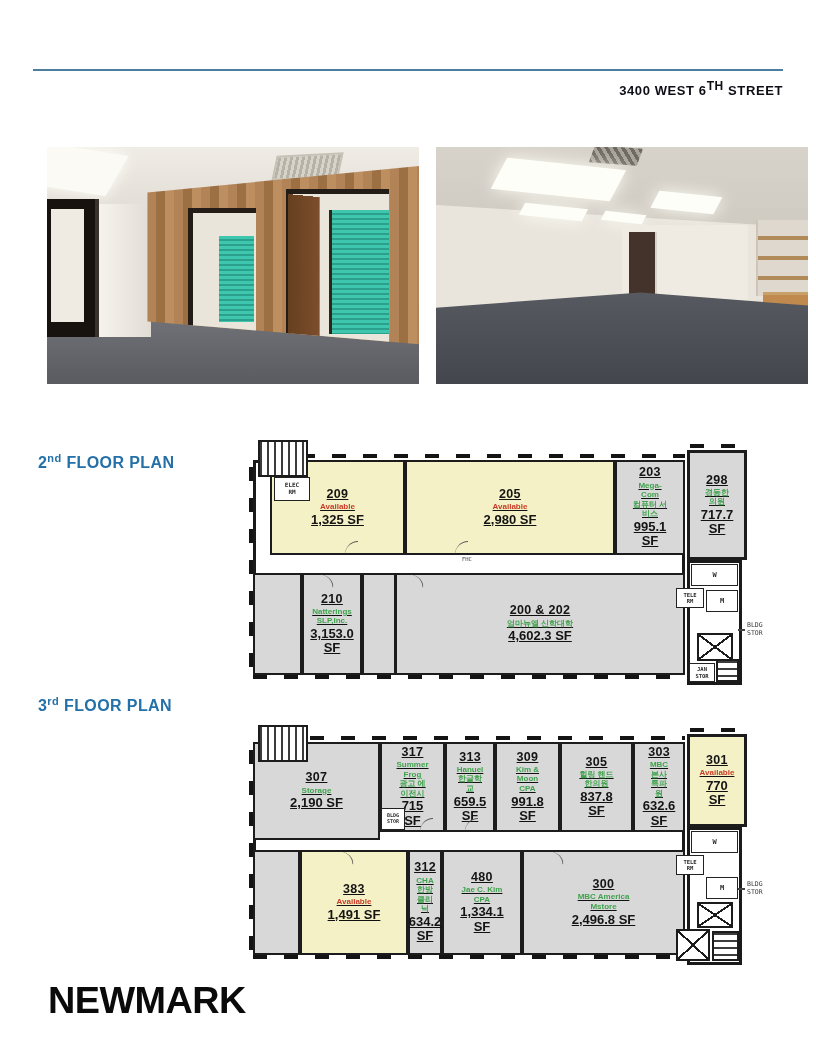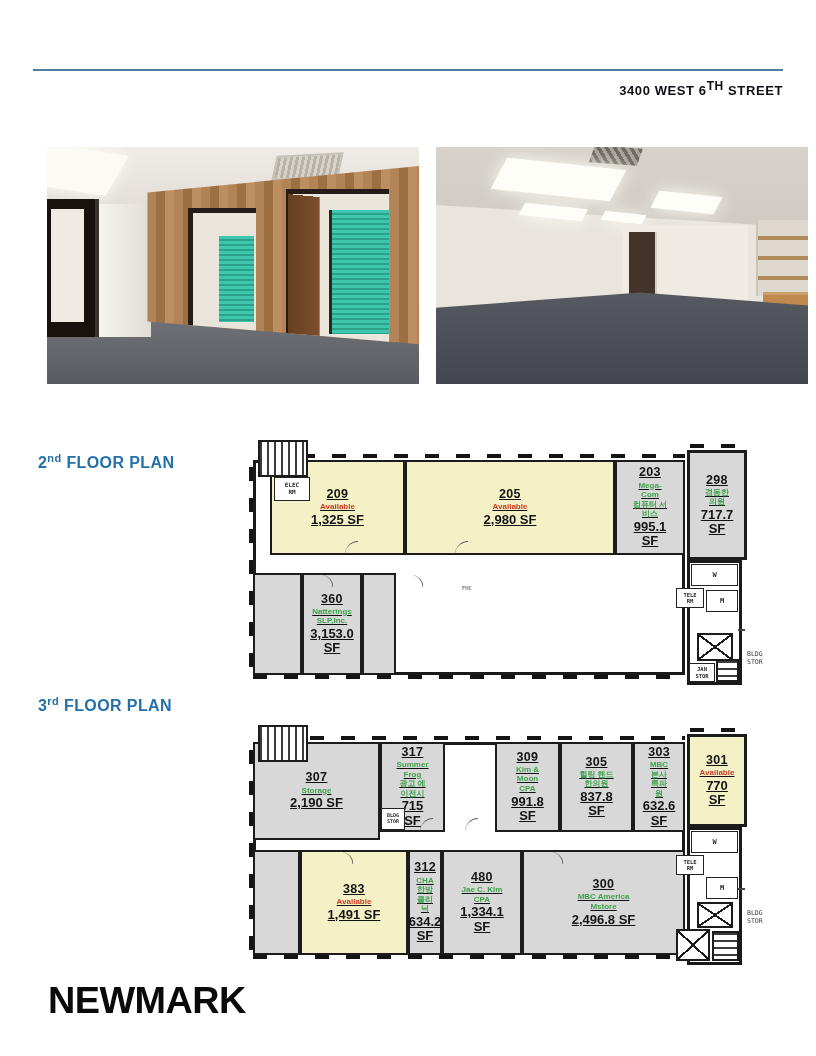--- a/index.html
+++ b/index.html
@@ -65,21 +65,21 @@
      repeating-linear-gradient(90deg,#3c3c3c 0 2px,transparent 2px 7px),#fff;}
   .hatch-v{position:absolute;border:2px solid #1c1c1c;box-sizing:border-box;z-index:3;background:
      repeating-linear-gradient(180deg,#3c3c3c 0 2px,transparent 2px 7px),#fff;}
   .elev{position:absolute;border:2px solid #1c1c1c;box-sizing:border-box;z-index:4;background:
      linear-gradient(to top right,transparent calc(50% - 1px),#1c1c1c calc(50% - 1px) calc(50% + 1px),transparent calc(50% + 1px)),
      linear-gradient(to bottom right,transparent calc(50% - 1px),#1c1c1c calc(50% - 1px) calc(50% + 1px),transparent calc(50% + 1px)),#fff;}
   .smlabel{position:absolute;font-size:6px;font-weight:600;color:#2b2b2b;white-space:pre-line;text-align:center;
      line-height:1.15;border:1.5px solid #222;background:#fff;display:flex;align-items:center;justify-content:center;
      box-sizing:border-box;z-index:5;font-family:"DejaVu Sans Mono",monospace;}
   .freelabel{position:absolute;font-size:6.5px;color:#3a3a3a;white-space:pre-line;line-height:1.2;z-index:5;
-     font-family:"DejaVu Sans Mono",monospace;margin-top:29px;}
+     font-family:"DejaVu Sans Mono",monospace;}
   .tick-h{position:absolute;height:4px;z-index:1;background:repeating-linear-gradient(90deg,#141414 0 14px,transparent 14px 31px);}
   .tick-v{position:absolute;width:4px;z-index:1;background:repeating-linear-gradient(180deg,#141414 0 14px,transparent 14px 31px);}
   .dash{position:absolute;height:2px;background:#444;z-index:5;}
   .arc{position:absolute;width:13px;height:13px;border-top:1.3px solid #555;border-radius:100% 0 0 0;z-index:4;}
   
   .logo{position:absolute;left:48px;top:980px;font-size:36px;font-weight:700;color:#0a0a0a;letter-spacing:-.5px;
         transform:scaleX(1.05);transform-origin:left;}
 </style>
 </head>
 <body>
@@ -154,26 +154,31 @@
     <div class="room gray thick" style="left:437px;top:13px;width:60px;height:110px">
       <div class="rnum">298</div>
       <div class="rten ten">경동한의원</div>
       <div class="rsf">717.7 SF</div>
     </div>
 
     <div class="freelabel" style="left:212px;top:119px;font-size:5.5px">FHC</div>
 
     <div class="room gray" style="left:3px;top:136px;width:49px;height:102px"></div>
     <div class="room gray" style="left:52px;top:136px;width:60px;height:102px">
-      <div class="rnum">360</div>
+      <div class="rnum">210</div>
       <div class="rten ten">Natterings
 SLP,Inc.</div>
       <div class="rsf">3,153.0 SF</div>
     </div>
     <div class="room gray" style="left:112px;top:136px;width:33px;height:102px"></div>
+    <div class="room gray" style="left:145px;top:136px;width:290px;height:102px">
+      <div class="rnum">200 &amp; 202</div>
+      <div class="rten ten">엄마뉴엘 신학대학</div>
+      <div class="rsf">4,602.3 SF</div>
+    </div>
 
     <div class="outline" style="left:437px;top:123px;width:55px;height:125px"></div>
     <div class="smlabel" style="left:441px;top:127px;width:47px;height:22px;font-size:7px">W</div>
     <div class="smlabel" style="left:426px;top:151px;width:28px;height:20px;font-size:5.5px">TELE
 RM</div>
     <div class="smlabel" style="left:456px;top:153px;width:32px;height:22px;font-size:7px">M</div>
     <div class="elev" style="left:447px;top:196px;width:36px;height:28px"></div>
     <div class="smlabel" style="left:439px;top:226px;width:26px;height:19px;font-size:5.5px">JAN
 STOR</div>
     <div class="hatch-v" style="left:466px;top:222px;width:23px;height:23px"></div>
@@ -201,20 +206,26 @@
     <div class="room gray" style="left:3px;top:20px;width:127px;height:98px">
       <div class="rnum">307</div>
       <div class="rten ten">Storage</div>
       <div class="rsf">2,190 SF</div>
     </div>
     <div class="room gray" style="left:130px;top:20px;width:65px;height:90px">
       <div class="rnum">317</div>
       <div class="rten ten">Summer Frog
 광고 에이전시</div>
       <div class="rsf">715 SF</div>
+    </div>
+    <div class="room gray" style="left:195px;top:20px;width:50px;height:90px">
+      <div class="rnum">313</div>
+      <div class="rten ten">Hanuel
+한글학교</div>
+      <div class="rsf">659.5 SF</div>
     </div>
     <div class="room gray" style="left:245px;top:20px;width:65px;height:90px">
       <div class="rnum">309</div>
       <div class="rten ten">Kim &amp; Moon
 CPA</div>
       <div class="rsf">991.8 SF</div>
     </div>
     <div class="room gray" style="left:310px;top:20px;width:73px;height:90px">
       <div class="rnum">305</div>
       <div class="rten ten">힐링 핸드

